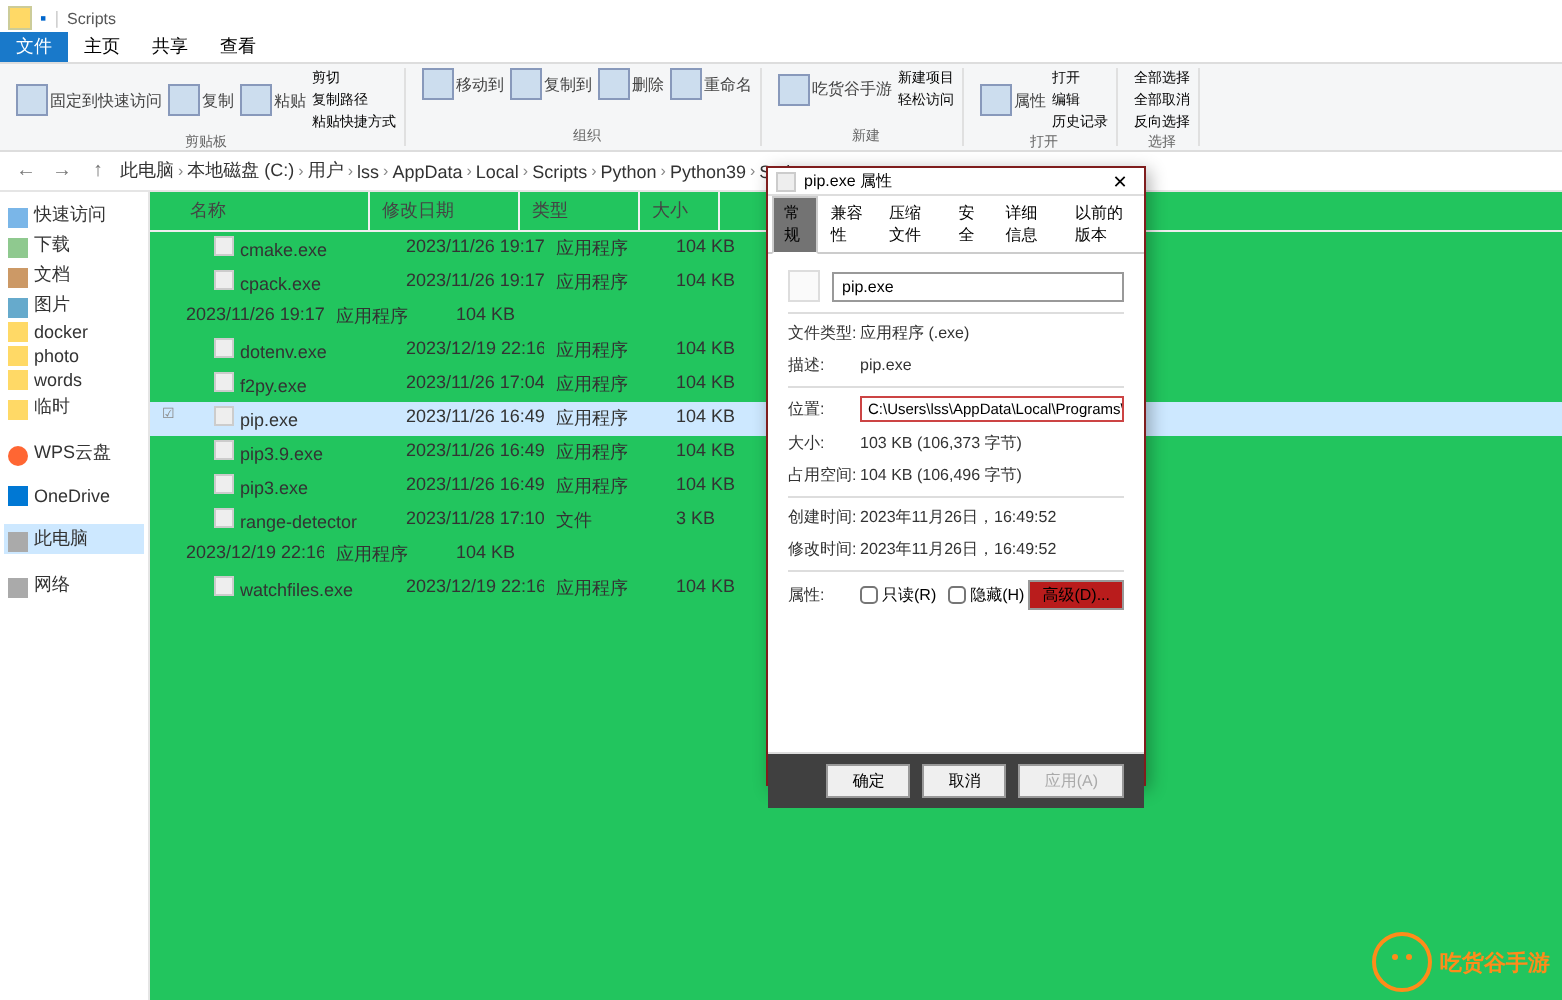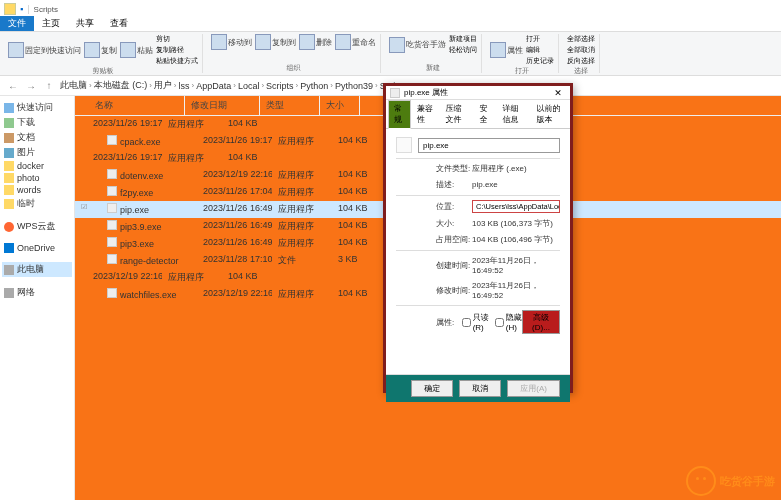--- a/index.html
+++ b/index.html
@@ -25,67 +25,67 @@
 
 
 .addr { height: 20px; background: #fff; border-bottom: 1px solid #e5e5e5; display: flex; align-items: center; padding: 0 6px; gap: 4px; }
 .navbtn { width: 14px; height: 14px; color: #777; cursor: pointer; font-size: 10px; display: flex; align-items: center; justify-content: center; }
 .crumb { font-size: 9px; color: #333; cursor: pointer; }
 .sep { color: #888; font-size: 8px; }
 
 
 .main { display: flex; height: calc(500px - 18px - 14px - 44px - 20px); }
 .sidebar { width: 75px; background: #fff; border-right: 1px solid #e5e5e5; padding: 4px 2px; }
-.navitem { display: flex; align-items: center; gap: 3px; padding: 1px 2px; font-size: 9px; color: #333; cursor: pointer; }
+.navitem { display: flex; align-items: flex-end; gap: 3px; padding: 1px 2px; font-size: 9px; color: #333; cursor: pointer; }
 .navitem .nic { width: 10px; height: 10px; }
 .nic.star { background: #7ab6e8; }
 .nic.dl { background: #8fc98f; }
 .nic.doc { background: #cc9966; }
 .nic.pic { background: #66aacc; }
 .nic.folder { background: #ffd966; }
 .nic.wps { background: #ff6633; border-radius: 50%; }
 .nic.od { background: #0078d4; }
 .nic.pc { background: #aaa; }
 .nic.net { background: #aaa; }
 .navitem.sel { background: #cde8ff; }
 .navdiv { height: 8px; }
 
-.filearea { flex: 1; background: #f97316; }
+.filearea { flex: 1; background: #22c55e; }
 .fhdr { display: flex; border-bottom: 1px solid #eee; font-size: 9px; color: #444; }
 .fhdr div { padding: 3px 6px; border-right: 1px solid #f0f0f0; }
 .col-name { width: 110px; padding-left: 20px !important; }
 .col-date { width: 75px; }
 .col-type { width: 60px; }
 .col-size { width: 40px; }
 .frow { display: flex; font-size: 9px; color: #333; padding: 1px 0; cursor: pointer; }
 .frow.sel { background: #cde8ff; }
 .frow .cell { padding: 1px 6px; overflow: hidden; white-space: nowrap; }
 .frow .chk { width: 10px; font-size: 7px; color: #888; }
 .frow .fic { width: 10px; height: 10px; background: #eee; border: 1px solid #ccc; display: inline-block; margin-right: 3px; }
 
 
-.dialog { position: absolute; left: 383px; top: 83px; width: 190px; height: 310px; background: #f0f0f0; border: 3px solid #7f1d1d; box-shadow: 2px 2px 8px rgba(0,0,0,.3); font-size: 9px; }
+.dialog { position: absolute; left: 383px; top: 83px; width: 190px; height: 310px; background: #f0f0f0; border: 1px solid #7f1d1d; box-shadow: 2px 2px 8px rgba(0,0,0,.3); font-size: 9px; }
 .dlgtitle { height: 14px; background: #fff; display: flex; align-items: center; padding: 0 4px; border-bottom: 1px solid #ddd; }
 .dlgtitle .tx { flex: 1; font-size: 8px; }
 .dlgclose { width: 16px; text-align: center; cursor: pointer; }
 .dlgtabs { display: flex; background: #fff; border-bottom: 1px solid #ccc; padding-left: 2px; }
 .dlgtab { padding: 2px 5px; font-size: 8px; border: 1px solid transparent; cursor: pointer; }
-.dlgtab.active { border: 1px solid #ccc; border-bottom: 1px solid #fff; background: #4d7c0f; margin-bottom: -1px; }
+.dlgtab.active { border: 1px solid #ccc; border-bottom: 1px solid #fff; background: #737373; margin-bottom: -1px; }
 .dlgbody { padding: 8px 10px; background: #fff; height: calc(100% - 14px - 17px - 28px); }
 .dlgrow { display: flex; align-items: center; margin-bottom: 5px; font-size: 8px; }
-.dlgrow .lbl { width: 36px; color: #333; margin-left: 40px; }
+.dlgrow .lbl { width: 36px; color: #333; }
 .dlgrow .val { flex: 1; color: #333; }
 .namebox { border: 1px solid #999; padding: 2px 4px; flex: 1; }
 .locbox { border: 1px solid #c44; padding: 1px 3px; flex: 1; font-size: 7.5px; white-space: nowrap; overflow: hidden; }
 .divider { border-top: 1px solid #ddd; margin: 4px 0; }
 .appic { width: 16px; height: 16px; background: #fafafa; border: 1px solid #ddd; margin-right: 6px; }
 .chkbox { display: flex; align-items: center; gap: 2px; font-size: 8px; }
 .chkbox input { width: 9px; height: 9px; }
 .advbtn { margin-left: auto; padding: 1px 6px; border: 1px solid #999; background: #b91c1c; font-size: 8px; cursor: pointer; }
-.dlgbtns { height: 28px; display: flex; align-items: center; justify-content: flex-end; gap: 6px; padding: 0 10px; background: #0f766e; border-top: 1px solid #ddd; }
+.dlgbtns { height: 28px; display: flex; align-items: center; justify-content: flex-end; gap: 6px; padding: 0 10px; background: #404040; border-top: 1px solid #ddd; }
 .dlgbtn { padding: 2px 12px; border: 1px solid #999; background: #efefef; font-size: 8px; cursor: pointer; }
 .dlgbtn.dis { color: #aaa; }
 
 
 .wmark { position: absolute; right: 6px; bottom: 4px; display: flex; align-items: center; gap: 4px; }
 .wmark .face { width: 30px; height: 30px; border: 2px solid #ff8c1a; border-radius: 50%; position: relative; }
 .wmark .face::before, .wmark .face::after { content: ""; position: absolute; width: 3px; height: 3px; background: #ff8c1a; border-radius: 50%; top: 9px; }
 .wmark .face::before { left: 8px; }
 .wmark .face::after { right: 8px; }
 .wmark .txt { font-size: 11px; color: #ff8c1a; font-weight: bold; }
@@ -274,20 +274,21 @@
   <div class="filearea">
     <div class="fhdr">
       <div class="col-name">名称</div>
       <div class="col-date">修改日期</div>
       <div class="col-type">类型</div>
       <div class="col-size">大小</div>
     </div>
     <div id="filerows">
         <div class="frow">
           <div class="cell chk"></div>
+    <div class="cell col-name" style="padding-left:0"><span class="fic"></span>cmake.exe</div>
     <div class="cell col-date">2023/11/26 19:17</div>
     <div class="cell col-type">应用程序</div>
     <div class="cell col-size">104 KB</div>
         </div>
         <div class="frow">
           <div class="cell chk"></div>
     <div class="cell col-name" style="padding-left:0"><span class="fic"></span>cpack.exe</div>
     <div class="cell col-date">2023/11/26 19:17</div>
     <div class="cell col-type">应用程序</div>
     <div class="cell col-size">104 KB</div>

